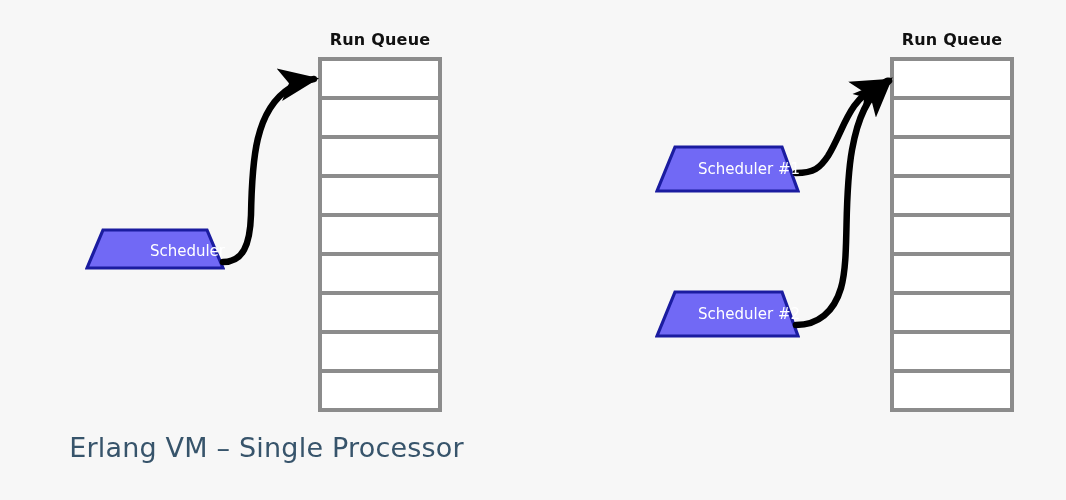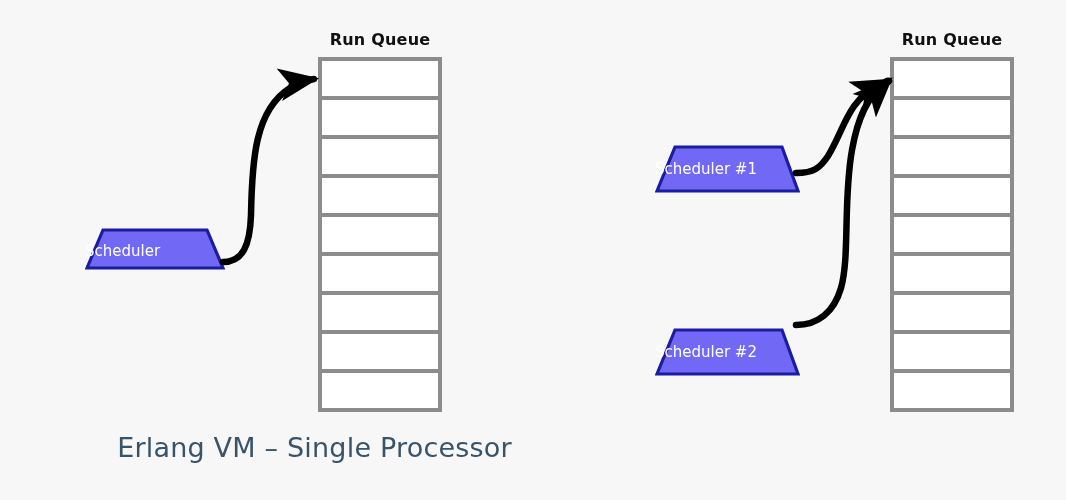--- a/index.html
+++ b/index.html
@@ -60,21 +60,21 @@
     border-bottom: 4px solid #8c8c8c;
     box-sizing: border-box;
   }
   .queue-cell:last-child { border-bottom: none; }
 
   
   .scheduler {
     position: absolute;
     display: flex;
     align-items: center;
-    justify-content: flex-start;
+    justify-content: flex-end;
   }
   .sched-shape {
     position: absolute;
     inset: 0;
   }
   .sched-label {
     position: relative;
     z-index: 2;
     color: #ffffff;
     font-family: "DejaVu Sans", sans-serif;
@@ -100,21 +100,20 @@
     position: absolute;
     top: 432px;
     width: 533px;
     text-align: center;
     font-family: "DejaVu Sans", sans-serif;
     font-size: 27px;
     font-weight: 400;
     color: #37546b;
     white-space: nowrap;
     letter-spacing: 0.2px;
-    padding-left: 48px;
   }
   #caption-single { left: 0; }
 </style>
 </head>
 <body>
 
 <div class="slide">
 
   <div class="panel" id="panel-single">
 
@@ -160,21 +159,21 @@
         </div>
     </div>
 
     <div class="scheduler" style="left:122px; top:145px; width:145px; height:48px;">
       <svg class="sched-shape" viewBox="0 0 145 48" preserveAspectRatio="none">
         <polygon points="20,2 127,2 143,46 2,46" fill="#7169f5" stroke="#1b1ca0" stroke-width="3.2" stroke-linejoin="miter" vector-effect="non-scaling-stroke"></polygon>
       </svg>
       <span class="sched-label">Scheduler #1</span>
     </div>
 
-    <div class="scheduler" style="left:122px; top:290px; width:145px; height:48px;margin-top:38px;">
+    <div class="scheduler" style="left:122px; top:290px; width:145px; height:48px;">
       <svg class="sched-shape" viewBox="0 0 145 48" preserveAspectRatio="none">
         <polygon points="20,2 127,2 143,46 2,46" fill="#7169f5" stroke="#1b1ca0" stroke-width="3.2" stroke-linejoin="miter" vector-effect="non-scaling-stroke"></polygon>
       </svg>
       <span class="sched-label">Scheduler #2</span>
     </div>
 
   </div>
 
   <svg class="arrows" viewBox="0 0 1066 500">
     <defs>

